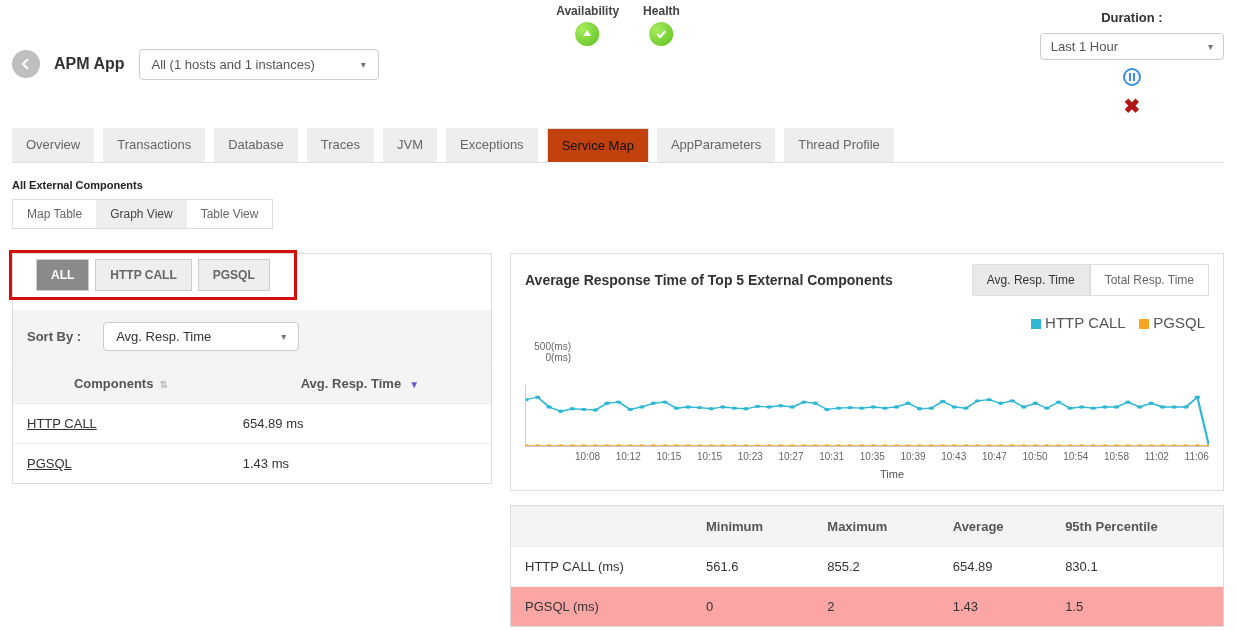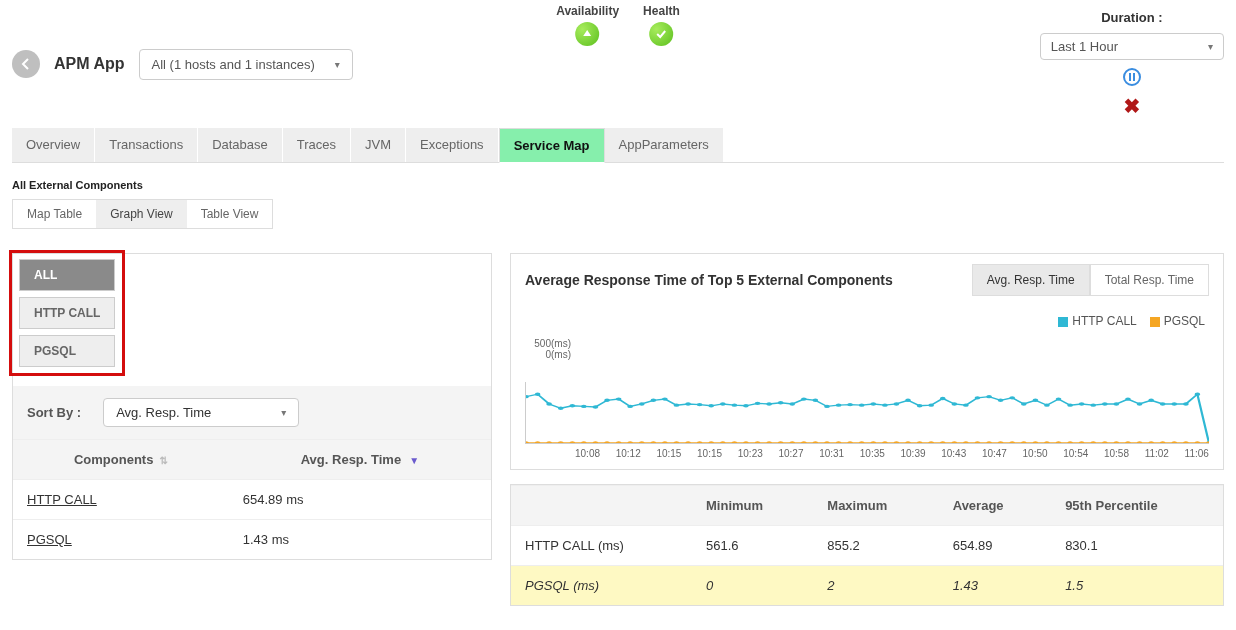--- a/index.html
+++ b/index.html
@@ -3,49 +3,49 @@
 <meta charset="utf-8">
 <style>
   * { box-sizing: border-box; }
   html, body { margin:0; padding:0; font-family: Arial, Helvetica, sans-serif; font-size:13px; color:#333; background:#fff; }
   .page { width:1236px; padding:10px 12px 30px 12px; }
 
   
   .hdr { display:flex; align-items:center; width:100%; margin-bottom:10px; position:relative; }
   .back-btn { width:28px; height:28px; border-radius:50%; background:#bfbfbf; display:flex; align-items:center; justify-content:center; color:#fff; cursor:pointer; margin-right:14px; }
   .app-title { font-weight:bold; font-size:16px; margin-right:14px; }
-  .host-select { border:1px solid #ccc; border-radius:4px; padding:7px 12px; font-size:13px; color:#555; display:flex; align-items:center; gap:20px; cursor:pointer; }
+  .host-select { border:1px solid #ccc; border-radius:4px; padding:7px 12px; font-size:13px; color:#555; display:flex; align-items:center; gap:46px; cursor:pointer; }
   .status-block { position:absolute; left:50%; transform:translateX(-50%); top:-6px; display:flex; gap:24px; }
   .status-col { display:flex; flex-direction:column; align-items:center; font-size:12px; font-weight:bold; color:#444; gap:4px;}
   .circ { width:24px; height:24px; border-radius:50%; display:flex; align-items:center; justify-content:center;}
   .circ.green { background:radial-gradient(circle at 30% 30%, #a7ec5c, #5cbf1e); color:#fff;}
   .hdr-right { margin-left:auto; display:flex; align-items:center; gap:8px;flex-direction:column; }
   .dur-label { font-weight:bold; font-size:13px; }
   .dur-select { border:1px solid #ccc; border-radius:4px; padding:5px 10px; font-size:13px; color:#555; display:flex; align-items:center; gap:90px; cursor:pointer;}
   .pause-icon { width:18px; height:18px; border:2px solid #3a8de0; border-radius:50%; display:flex; align-items:center; justify-content:center; color:#3a8de0; font-size:10px; cursor:pointer;}
   .close-icon { color:#b01818; font-size:20px; font-weight:bold; cursor:pointer; }
 
   
-  .tabs { display:flex; border-bottom:1px solid #ddd; }
+  .tabs { display:flex; border-bottom:1px solid #ddd;gap:8px; }
   .tab { padding:9px 14px; background:#eee; color:#666; font-size:13px; cursor:pointer; border-right:1px solid #fff; }
-  .tab.active { background:#86efac; border:1px solid #ddd; border-bottom:1px solid #fff; margin-bottom:-1px; font-weight:bold; color:#111; }
+  .tab.active { background:#c2410c; border:1px solid #ddd; border-bottom:1px solid #fff; margin-bottom:-1px; font-weight:normal; color:#111; }
 
   
   .sec-heading { font-weight:bold; font-size:11px; margin:16px 0 8px 0; color:#222;}
   .view-tabs { display:flex; border:1px solid #ddd; width:max-content; }
   .view-tab { padding:7px 14px; font-size:12px; color:#666; background:#fff; cursor:pointer; }
   .view-tab.active { background:#eee; color:#444; }
 
   
   .panels { display:flex; gap:18px; margin-top:24px; align-items:flex-start;}
   .panel-left { border:1px solid #ddd; width:480px; }
   .panel-right { flex:1; display:flex; flex-direction:column; gap:14px; }
 
   
-  .pill-wrap { border:3px solid #d40d0d; padding:6px 7px; display:flex; gap:6px; width:max-content; position:relative; left:-4px; top:-4px;flex-direction:column; }
+  .pill-wrap { border:3px solid #d40d0d; padding:6px 24px; display:flex; gap:6px; width:max-content; position:relative; left:-4px; top:-4px; }
   .pill { padding:8px 14px; font-size:12px; font-weight:bold; color:#666; background:#eee; border:1px solid #ccc; cursor:pointer; }
   .pill.active { background:#8a8a8a; color:#fff; }
 
   .sortbar { background:#f4f4f4; display:flex; align-items:center; padding:12px 14px; gap:22px; margin-top:6px;}
   .sortbar label { font-weight:bold; color:#555; font-size:13px;}
   .sortbar .sort-select { border:1px solid #ccc; border-radius:4px; background:#fff; padding:6px 12px; font-size:13px; display:flex; align-items:center; gap:70px; cursor:pointer;}
 
   .tbl { width:100%; border-collapse:collapse; }
   .tbl th { background:#f4f4f4; color:#555; font-weight:bold; text-align:center; padding:12px 10px; font-size:13px; border-top:1px solid #eee;}
   .tbl td { padding:12px 14px; font-size:13px; border-top:1px solid #eee; color:#333;}
@@ -54,38 +54,38 @@
 
   
   .chart-card { border:1px solid #ddd; }
   .chart-hdr { display:flex; align-items:center; padding:10px 14px; gap:27px;justify-content:space-between;}
   .chart-title { font-weight:bold; font-size:14px; color:#333; }
   .chart-toggle { margin-left:auto; display:flex; }
   .chart-toggle .ct { padding:8px 14px; font-size:12px; color:#666; border:1px solid #ddd; cursor:pointer;}
   .chart-toggle .ct.active { background:#e9e9e9; color:#333; }
 
   .chart-body { padding:6px 14px 10px 14px; position:relative; }
-  .legend { text-align:right; font-size:12px; color:#555; padding:2px 4px 6px 0;}
+  .legend { text-align:right; font-size:15px; color:#555; padding:2px 4px 6px 0;}
   .swatch { display:inline-block; width:10px; height:10px; vertical-align:middle; margin:0 4px 0 10px;}
   .sw-cyan{background:#2fb8d4;}
   .sw-orange{background:#f5a623;}
 
   .chart-area { display:flex; height:110px;flex-direction:column; }
   .yaxis { display:flex; flex-direction:column; justify-content:space-between; align-items:flex-end; font-size:10px; color:#666; padding:4px 4px 22px 0; width:50px;}
   .plot { flex:1; position:relative; border-left:1px solid #ccc; border-bottom:1px solid #ccc; }
   svg.lines { position:absolute; inset:0; width:100%; height:100%; }
   .xaxis { display:flex; justify-content:space-between; margin:4px 0 0 50px; font-size:10px; color:#666;}
   .xaxislab { text-align:center; font-size:11px; color:#555; margin:6px 0 0 50px;}
 
   
   .stats { border:1px solid #ddd; width:100%; }
   .stats table { width:100%; border-collapse:collapse; }
   .stats th, .stats td { text-align:left; padding:12px 14px; font-size:13px; border-top:1px solid #eee;}
   .stats th { background:#f4f4f4; color:#555; font-weight:bold;}
-  .stats tr.alt td { background:#fef9c3;font-style:italic;}
+  .stats tr.alt td { background:#fca5a5;}
 
   .chev { font-size:10px; color:#777; }
 </style>
 </head>
 <body>
 
 <div class="page">
 
   <div class="hdr">
     <div class="back-btn">
@@ -136,20 +136,21 @@
 
   <div class="tabs" id="primary-tabs">
       <div class="tab">Overview</div>
       <div class="tab">Transactions</div>
       <div class="tab">Database</div>
       <div class="tab">Traces</div>
       <div class="tab">JVM</div>
       <div class="tab">Exceptions</div>
       <div class="tab active">Service Map</div>
       <div class="tab">AppParameters</div>
+      <div class="tab">Thread Profile</div>
     </div>
 
   <div class="sec-heading">All External Components</div>
   <div class="view-tabs" id="view-tabs">
       <div class="view-tab">Map Table</div>
       <div class="view-tab active">Graph View</div>
       <div class="view-tab">Table View</div>
     </div>
 
   <div class="panels">
@@ -346,20 +347,21 @@
               <span>10:35</span>
               <span>10:39</span>
               <span>10:43</span>
               <span>10:47</span>
               <span>10:50</span>
               <span>10:54</span>
               <span>10:58</span>
               <span>11:02</span>
               <span>11:06</span>
             </div>
+          <div class="xaxislab">Time</div>
         </div>
       </div>
 
       <div class="stats">
         <table>
           <thead>
               <tr id="stats-head">
                 <th></th>
                 <th>Minimum</th>
                 <th>Maximum</th>

